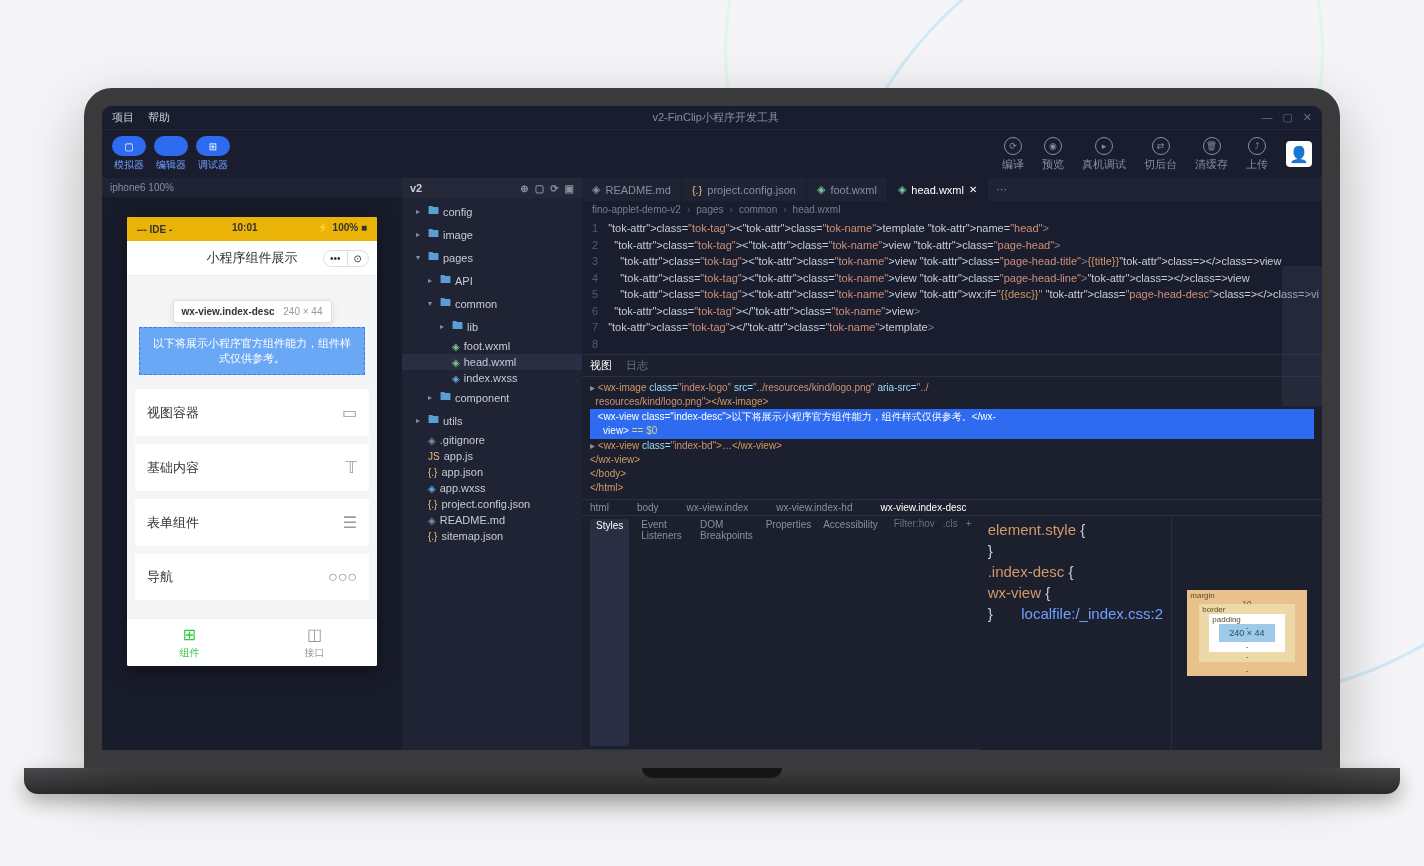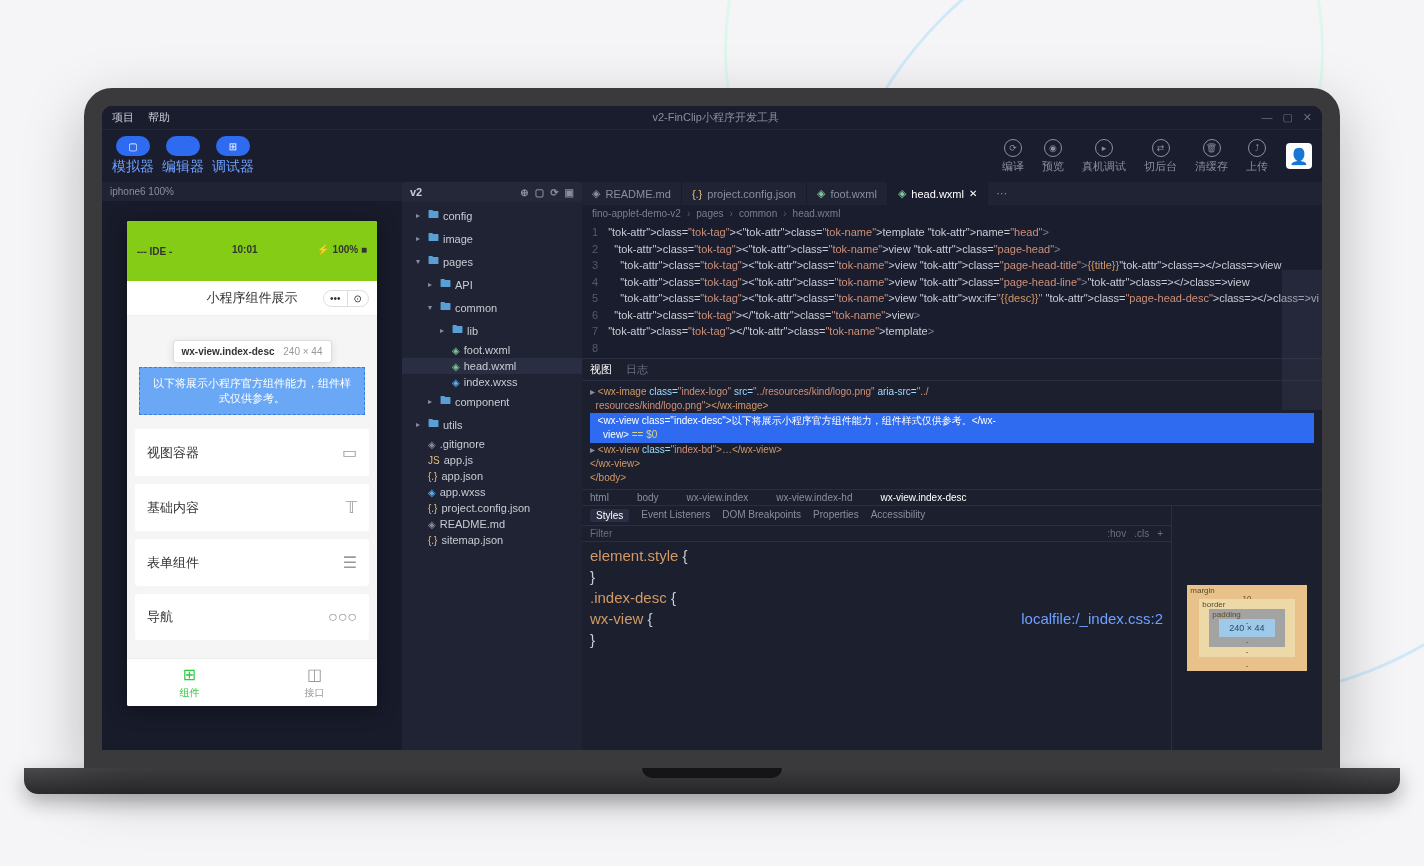--- a/index.html
+++ b/index.html
@@ -21,35 +21,35 @@
 
 .menubar { display: flex; align-items: center; padding: 4px 10px; gap: 14px; background: #1a1d2e; border-bottom: 1px solid #252838; }
 .menubar .titlebar-center { flex: 1; text-align: center; color: #8a8fa0; font-size: 11px; }
 .menubar .win-controls { display: flex; gap: 10px; color: #6a6f80; }
 
 
 .toolbar { display: flex; align-items: center; padding: 6px 10px; background: #1a1d2e; }
 .toolbar-left { display: flex; gap: 8px; }
 .pill-group { display: flex; flex-direction: column; align-items: center; gap: 2px; }
 .pill-btn { width: 34px; height: 20px; background: #2e6bf0; border-radius: 10px; display: flex; align-items: center; justify-content: center; color: #fff; font-size: 10px; }
-.pill-label { font-size: 14px; color: #6ea0ff; }
+.pill-label { font-size: 10px; color: #6ea0ff; }
 .toolbar-right { display: flex; gap: 18px; margin-left: auto; align-items: center; }
 .tool-action { display: flex; flex-direction: column; align-items: center; gap: 2px; color: #8a8fa0; cursor: pointer; }
 .tool-action .tool-icon { width: 18px; height: 18px; border: 1.5px solid #8a8fa0; border-radius: 50%; display: flex; align-items: center; justify-content: center; font-size: 9px; }
 .avatar { width: 26px; height: 26px; background: #fff; border-radius: 4px; display: flex; align-items: center; justify-content: center; font-size: 16px; }
 
 
 .main { display: flex; flex: 1; min-height: 0; }
 
 
 .sim-panel { width: 300px; background: #181b2a; display: flex; flex-direction: column; }
 .sim-header { padding: 4px 8px; font-size: 10px; color: #8a8fa0; background: #1f2333; }
 .sim-body { flex: 1; display: flex; align-items: flex-start; justify-content: center; padding: 20px 10px; }
 .phone { width: 250px; background: #fff; border-radius: 2px; box-shadow: 0 4px 20px rgba(0,0,0,0.4); font-family: -apple-system, sans-serif; color: #333; overflow: hidden; }
-.phone-status { display: flex; justify-content: space-between; padding: 23px 10px; font-size: 10px; font-weight: 600; background: #84cc16; }
+.phone-status { display: flex; justify-content: space-between; padding: 5px 10px; font-size: 10px; font-weight: 600; background: #eab308; }
 .phone-nav { display: flex; align-items: center; justify-content: center; padding: 8px; font-size: 13px; font-weight: 500; position: relative; border-bottom: 1px solid #eee; }
 .phone-nav-actions { position: absolute; right: 8px; display: flex; gap: 4px; align-items: center; }
 .capsule { display: flex; border: 1px solid #ddd; border-radius: 12px; overflow: hidden; }
 .capsule span { padding: 2px 6px; font-size: 10px; }
 .capsule span:first-child { border-right: 1px solid #ddd; }
 .phone-content { background: #f5f5f5; padding: 10px 8px; min-height: 320px; }
 .tooltip-box { background: #fff; border: 1px solid #ddd; border-radius: 3px; padding: 5px 8px; font-size: 10px; margin: 14px auto 4px; width: fit-content; box-shadow: 0 2px 8px rgba(0,0,0,0.1); }
 .tooltip-box .dim { color: #999; margin-left: 6px; }
 .highlighted-desc { background: #6aa8f5; color: #fff; font-size: 11px; padding: 8px; margin: 0 4px 14px; text-align: center; border: 1px dashed #3a7de0; }
 .menu-row { background: #fff; padding: 14px 12px; margin-bottom: 8px; display: flex; justify-content: space-between; align-items: center; font-size: 13px; border-radius: 2px; }
@@ -103,35 +103,35 @@
 .dom-line.hl { background: #2e6bf0; color: #fff; padding: 1px 2px; }
 .dom-tag { color: #d19a66; }
 .dom-attr { color: #9cdcfe; }
 .dom-val { color: #ce9178; }
 .dom-hlsel { color: #d4d48a; }
 
 .crumb-bar { font-size: 10px; padding: 2px 8px; color: #8a8fa0; display: flex; gap: 28px; border-top: 1px solid #2a2e42; border-bottom: 1px solid #2a2e42; }
 .crumb-bar .active { color: #fff; }
 
 .styles-row { display: flex; flex: 1; min-height: 0; }
-.styles-panel { flex: 1; display: flex; flex-direction: column; border-right: 1px solid #2a2e42; }
+.styles-panel { flex: 1; display: flex; flex-direction: row; border-right: 1px solid #2a2e42; }
 .styles-tabs { display: flex; font-size: 10px; gap: 12px; padding: 3px 8px; color: #8a8fa0; border-bottom: 1px solid #2a2e42; }
 .styles-tabs .active { color: #fff; background: #2a2e42; padding: 1px 6px; border-radius: 2px; }
 .styles-filter { display: flex; padding: 2px 8px; font-size: 10px; color: #6a6f80; border-bottom: 1px solid #2a2e42; }
 .styles-filter .filter-actions { margin-left: auto; display: flex; gap: 8px; }
 .styles-body { font-family: monospace; font-size: 15px; padding: 3px 8px; color: #c8ccd4; line-height: 1.4; overflow: auto; }
 .css-sel { color: #d19a66; }
 .css-prop { color: #9cdcfe; }
 .css-val { color: #c8ccd4; }
 .css-link { color: #6ea0ff; float: right; }
 
 .box-model { width: 150px; display: flex; align-items: center; justify-content: center; padding: 8px; }
 .bm-margin { background: #e8c28a; padding: 14px 12px; font-size: 9px; color: #5a4a2a; text-align: center; position: relative; }
 .bm-border { background: #edd9a8; padding: 10px; position: relative; }
-.bm-padding { background: #a3a3a3; padding: 10px; position: relative; }
+.bm-padding { background: #ffffff; padding: 10px; position: relative; }
 .bm-content { background: #9ec9e8; padding: 4px 10px; color: #2a4a6a; white-space: nowrap; }
 .bm-label { position: absolute; top: 1px; left: 3px; font-size: 8px; }
 .bm-val-t { position: absolute; top: 9px; left: 50%; transform: translateX(-50%); font-size: 8px; }
 .bm-val-b { position: absolute; bottom: 1px; left: 50%; transform: translateX(-50%); font-size: 8px; }
 
 .minimap { position: absolute; right: 0; top: 48px; width: 40px; height: 140px; background: rgba(60,65,85,0.3); }
 </style>
 </head>
 <body>
 
@@ -405,20 +405,21 @@
             <div class="devtools-tabs">
               <span class="dt-tab active">视图</span>
               <span class="dt-tab">日志</span>
             </div>
             <div class="dom-view">
               <div class="dom-line">▸ <span class="dom-tag">&lt;wx-image</span> <span class="dom-attr">class=</span><span class="dom-val">"index-logo"</span> <span class="dom-attr">src=</span><span class="dom-val">"../resources/kind/logo.png"</span> <span class="dom-attr">aria-src=</span><span class="dom-val">"../<br>&nbsp;&nbsp;resources/kind/logo.png"</span><span class="dom-tag">&gt;&lt;/wx-image&gt;</span></div>
               <div class="dom-line hl">&nbsp;&nbsp;<span>&lt;wx-view class="index-desc"&gt;</span>以下将展示小程序官方组件能力，组件样式仅供参考。<span>&lt;/wx-<br>&nbsp;&nbsp;&nbsp;&nbsp;view&gt;</span> <span class="dom-hlsel">== $0</span></div>
               <div class="dom-line">▸ <span class="dom-tag">&lt;wx-view</span> <span class="dom-attr">class=</span><span class="dom-val">"index-bd"</span><span class="dom-tag">&gt;…&lt;/wx-view&gt;</span></div>
               <div class="dom-line"><span class="dom-tag">&lt;/wx-view&gt;</span></div>
               <div class="dom-line"><span class="dom-tag">&lt;/body&gt;</span></div>
+              <div class="dom-line"><span class="dom-tag">&lt;/html&gt;</span></div>
             </div>
             <div class="crumb-bar" id="dom-crumbs">
                 <span>html</span>
                 <span>body</span>
                 <span>wx-view.index</span>
                 <span>wx-view.index-hd</span>
                 <span class="active">wx-view.index-desc</span>
               </div>
 
             <div class="styles-row">

